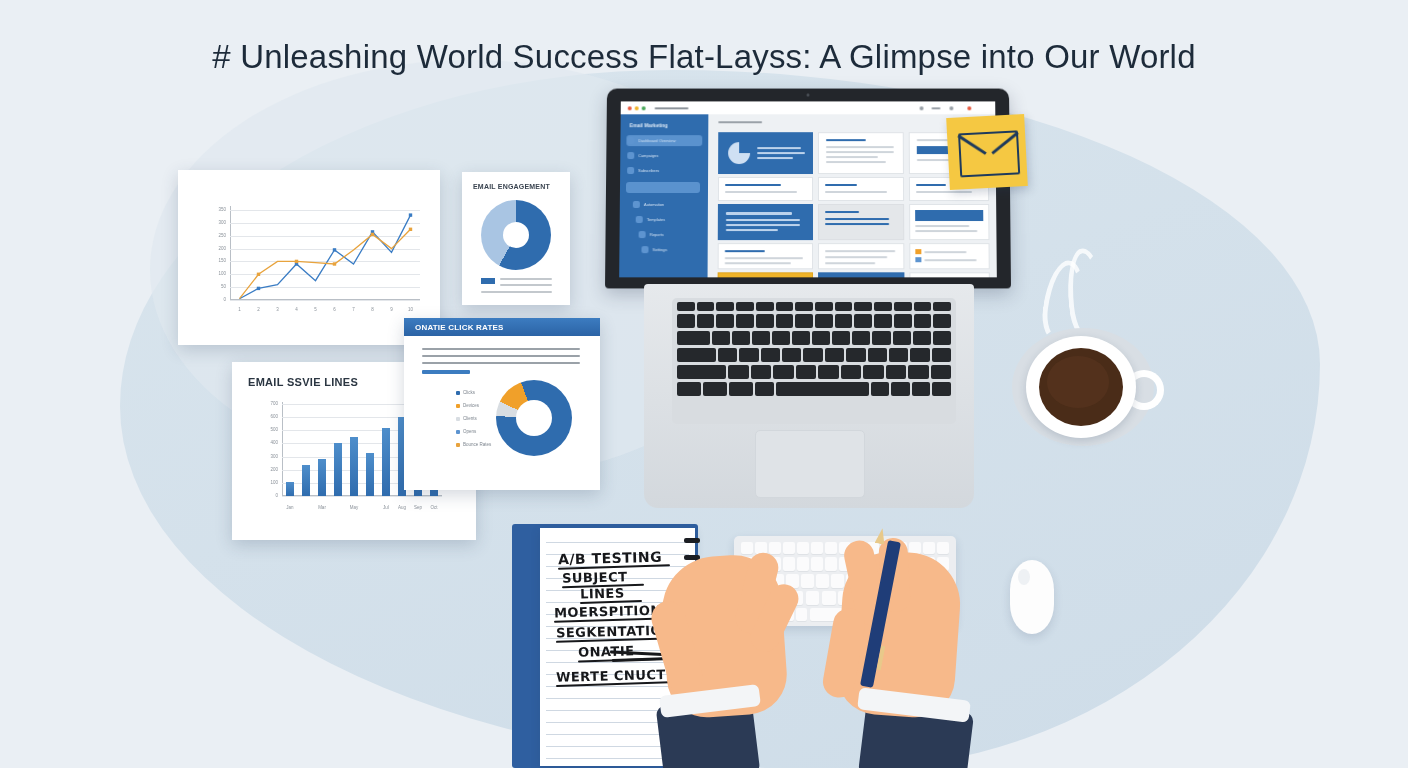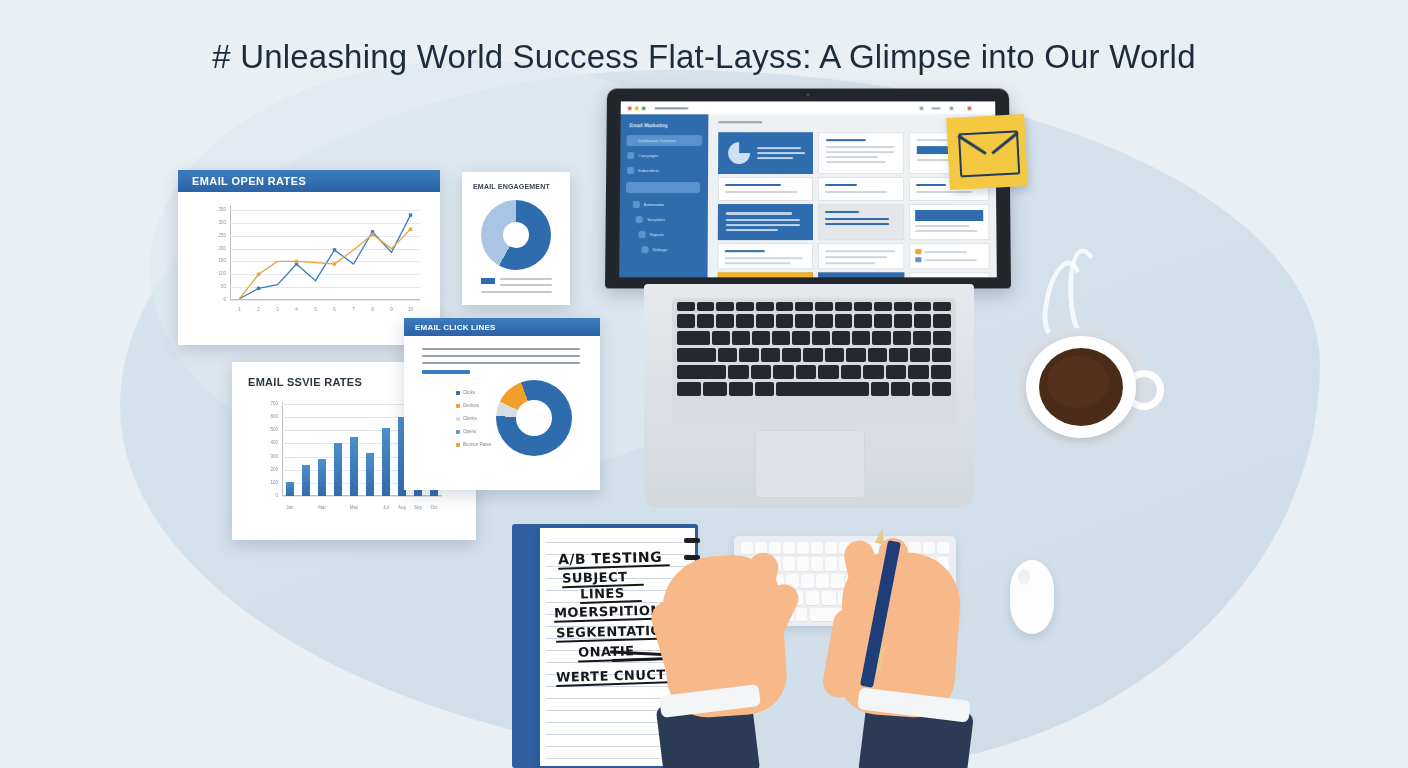--- a/index.html
+++ b/index.html
@@ -165,21 +165,20 @@
 <body>
 
 <div id="stage">
 
   <div class="bg-blob blob-main"></div>
   <div class="bg-blob blob-top"></div>
 
   <div class="page-title"># Unleashing World Success Flat-Layss: A Glimpse into Our World</div>
 
   <div class="card" id="card-open">
-    <div class="card-hd">EMAIL OPEN RATES</div>
     <div class="linechart" id="lc1">
       <div class="axis-v"></div>
       <div class="axis-h"></div>
     <div class="grid-l" style="top: 4px;"></div>
         <div class="ytick" style="top: 1px; filter: blur(0.35px);">350</div>
         <div class="grid-l" style="top: 16.9px;"></div>
         <div class="ytick" style="top: 13.9px; filter: blur(0.35px);">300</div>
         <div class="grid-l" style="top: 29.7px;"></div>
         <div class="ytick" style="top: 26.7px; filter: blur(0.35px);">250</div>
         <div class="grid-l" style="top: 42.6px;"></div>
@@ -225,21 +224,21 @@
     <div class="donut-hole" style="left:41px;top:50px;width:26px;height:26px;"></div>
     <div>
       <div style="position:absolute;left:19px;top:106px;width:14px;height:6px;background:#2f6cae;"></div>
       <div class="txtline" style="left:38px;top:106px;width:52px;"></div>
       <div class="txtline" style="left:38px;top:112px;width:52px;"></div>
       <div class="txtline" style="left:19px;top:119px;width:71px;"></div>
     </div>
   </div>
 
   <div class="card" id="card-bars">
-    <div class="mini-title">EMAIL SSVIE RATES</div>
+    <div class="mini-title">EMAIL SSVIE LINES</div>
     <div id="bc1" style="position:absolute;left:28px;top:40px;width:182px;height:110px;">
       <div class="axis-v" style="left:22px;bottom:16px;top:0;"></div>
       <div class="axis-h" style="left:22px;right:0;bottom:16px;"></div>
     <div class="grid-l" style="left: 22px; right: 0px; top: 2px;"></div>
         <div class="ytick" style="top: -1px; left: 0px; width: 18px; filter: blur(0.35px);">700</div>
         <div class="grid-l" style="left: 22px; right: 0px; top: 15.1px;"></div>
         <div class="ytick" style="top: 12.1px; left: 0px; width: 18px; filter: blur(0.35px);">600</div>
         <div class="grid-l" style="left: 22px; right: 0px; top: 28.3px;"></div>
         <div class="ytick" style="top: 25.3px; left: 0px; width: 18px; filter: blur(0.35px);">500</div>
         <div class="grid-l" style="left: 22px; right: 0px; top: 41.4px;"></div>
@@ -288,21 +287,21 @@
           <div class="legend-tx">Opens</div>
         </div>
         <div class="legend-row" style="left: 214px; top: 100px;">
           <div class="legend-sw" style="background: rgb(240, 160, 42);"></div>
           <div class="legend-tx">Bounce Rates</div>
         </div>
       </div>
   </div>
 
   <div class="card" id="card-click">
-    <div class="card-hd">EMAIL CLICK LINES</div>
+    <div class="card-hd">ONATIE CLICK RATES</div>
     <div>
       <div class="txtline dark" style="left:18px;top:30px;width:158px;"></div>
       <div class="txtline dark" style="left:18px;top:37px;width:158px;"></div>
       <div class="txtline dark" style="left:18px;top:44px;width:158px;"></div>
       <div class="txtline blue" style="left:18px;top:52px;width:48px;"></div>
     </div>
     <div class="donut" style="left:92px;top:62px;width:76px;height:76px;background:conic-gradient(#2f6cae 0deg 273deg,#d8dde2 273deg 296deg,#f0a02a 296deg 340deg,#2f6cae 340deg 360deg);"></div>
     <div class="donut-hole" style="left:112px;top:82px;width:36px;height:36px;"></div>
     <div id="cleg">
         <div class="legend-row" style="left: 52px; top: 72px;">

